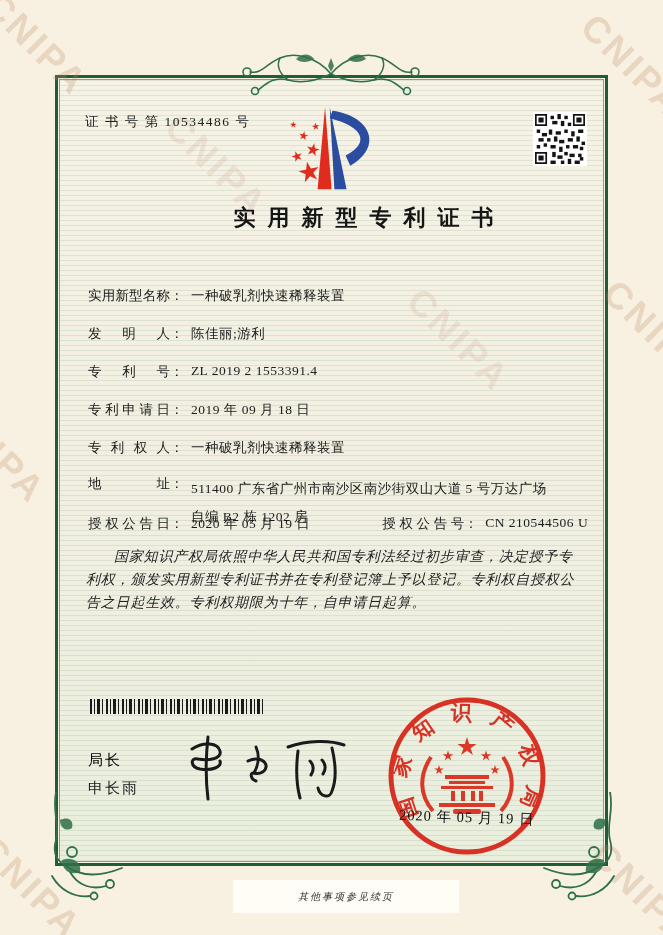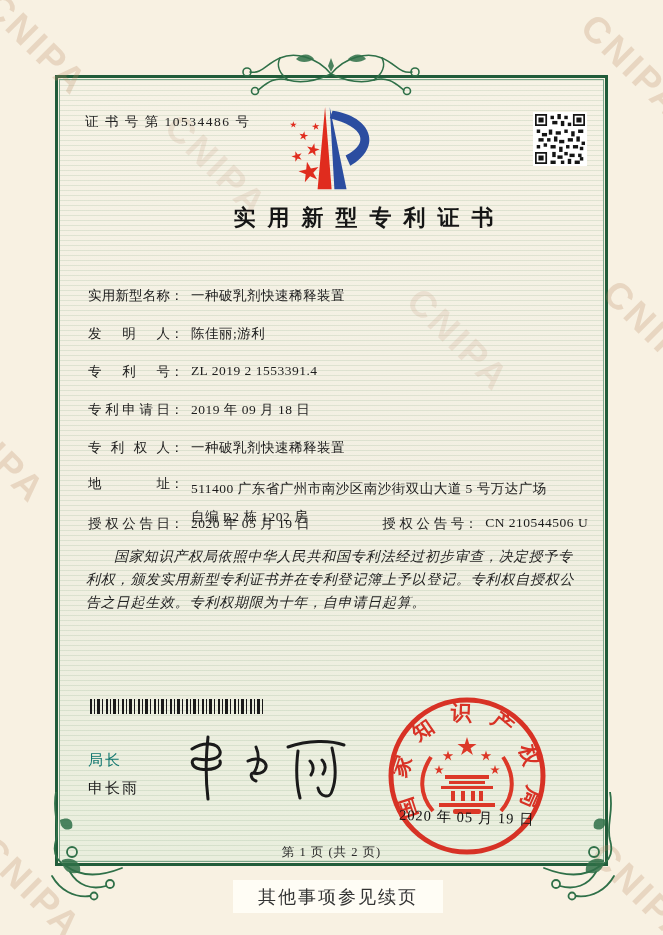--- a/index.html
+++ b/index.html
@@ -66,34 +66,34 @@
   .paras p{margin:0;text-indent:2em;}
   .barcode{
     position:absolute;left:90px;top:699px;width:176px;height:15px;
     background:repeating-linear-gradient(90deg,
       #191919 0 2px, transparent 2px 4px,
       #191919 4px 5px, transparent 5px 7px,
       #191919 7px 10px, transparent 10px 12px,
       #191919 12px 13px, transparent 13px 16px);
   }
   .director{position:absolute;left:88px;top:751px;font-family:"Liberation Sans","DejaVu Sans",sans-serif;
-    font-size:15px;letter-spacing:2px;color:#0f766e;}
+    font-size:15px;letter-spacing:2px;color:#000000;}
   .director-name{position:absolute;left:88px;top:779px;font-family:"Liberation Sans","DejaVu Sans",sans-serif;
     font-size:15px;letter-spacing:2px;color:#1b1b1b;text-align:right;}
   .signature{position:absolute;left:170px;top:731px;}
   .seal{position:absolute;left:382px;top:691px;opacity:0.95;}
   .seal-date{
     position:absolute;left:399px;top:808px;font-size:14.5px;letter-spacing:1px;color:#111;
     transform:rotate(2deg);z-index:4;white-space:nowrap;
   }
   .page-ind{position:absolute;left:0;right:0;top:844px;text-align:center;font-size:12.5px;letter-spacing:1px;color:#2a2a2a;}
   .footer-note{
-    position:absolute;left:233px;top:880px;width:210px;height:33px;
+    position:absolute;left:233px;top:880px;width:226px;height:33px;
     background:#fffdf5;display:flex;align-items:center;justify-content:center;
-    font-size:18px;letter-spacing:2px;color:#333;
+    font-style:italic;font-size:10px;letter-spacing:2px;color:#333;
   }
 </style>
 </head>
 <body>
 
 <span class="wm wm1">CNIPA</span>
 <span class="wm wm2 in">CNIPA</span>
 <span class="wm wm3">CNIPA</span>
 <span class="wm wm4 in">CNIPA</span>
 <span class="wm wm5">CNIPA</span>
@@ -308,15 +308,14 @@
       <rect x="4" y="12" width="4" height="10"></rect>
       <rect x="12" y="12" width="4" height="10"></rect>
       <rect x="-28" y="24" width="56" height="4"></rect>
       <rect x="-14" y="30" width="28" height="5" rx="2"></rect>
       <path d="M-36,-22 C-48,-4 -48,16 -34,32" stroke="#dc2f1f" stroke-width="4" fill="none"></path>
       <path d="M36,-22 C48,-4 48,16 34,32" stroke="#dc2f1f" stroke-width="4" fill="none"></path>
     </g>
   </svg>
   <div class="seal-date">2020 年 05 月 19 日</div>
 
-  <div class="page-ind">第 1 页 (共 2 页)</div>
   <div class="footer-note">其他事项参见续页</div>
 </div>
 
 </body></html>

